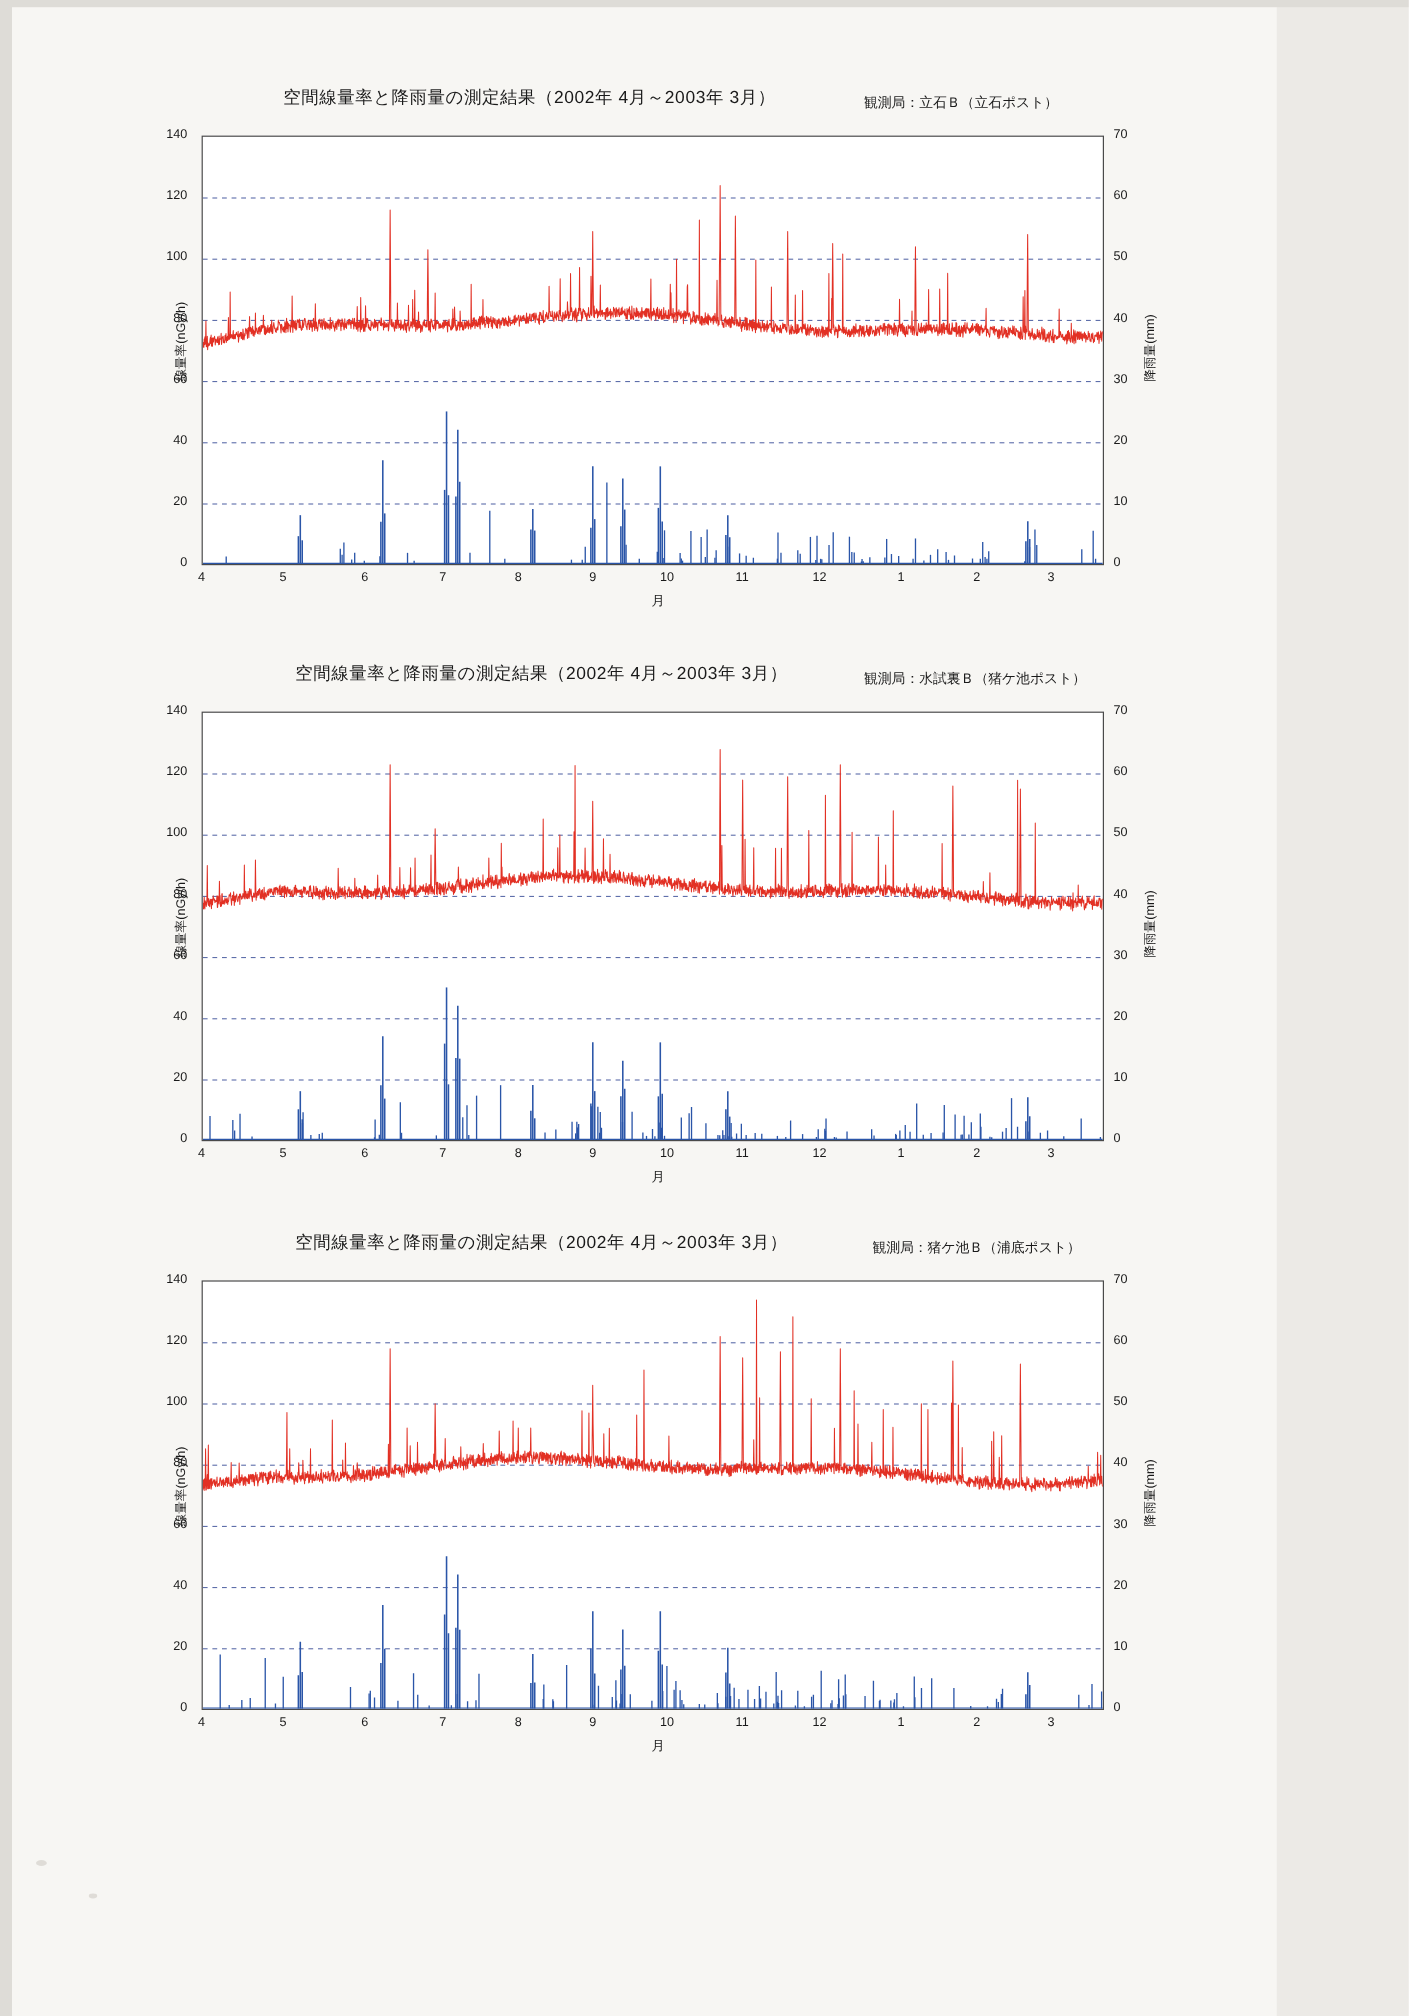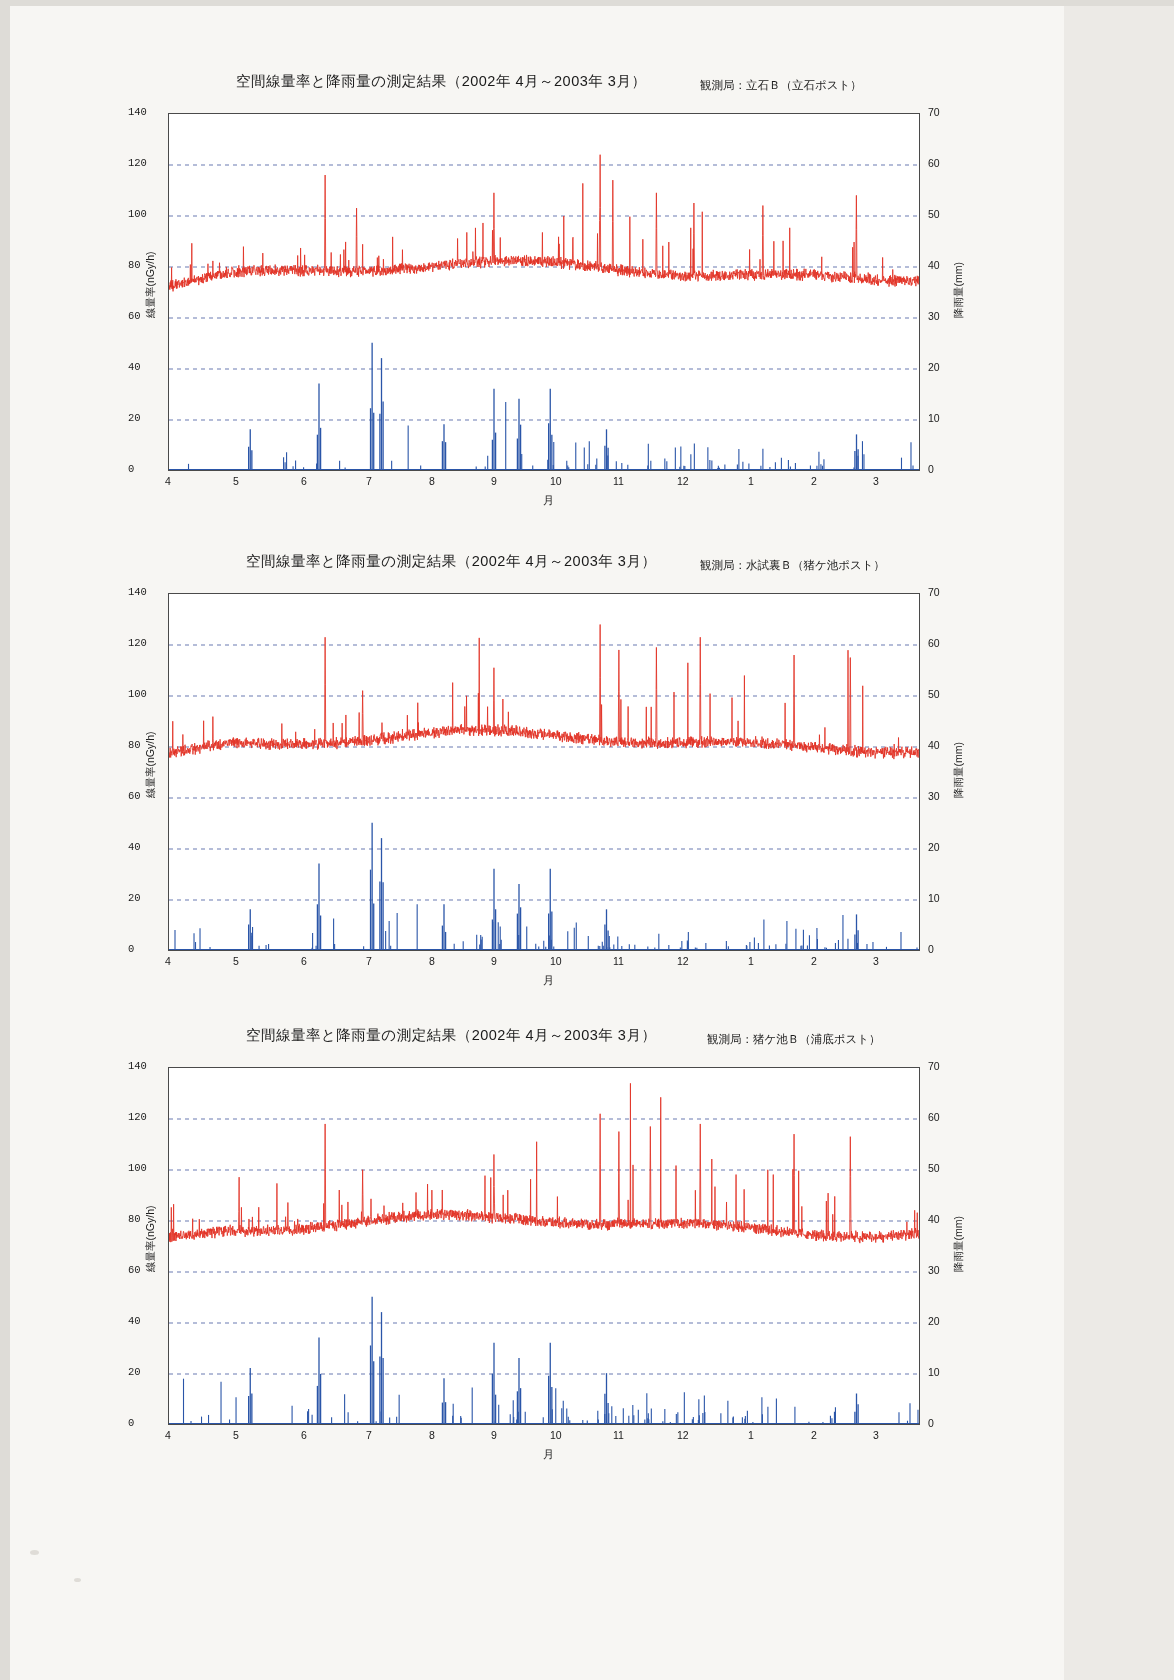--- a/index.html
+++ b/index.html
@@ -37,20 +37,21 @@
     font-size: 14.5px;
     color: #1a1a1a;
     letter-spacing: 0.5px;
     white-space: nowrap;
   }
   .chart-station {
     position: absolute;
     font-size: 11.5px;
     color: #1a1a1a;
     white-space: nowrap;
+    margin-left: 20px;
   }
   .plot-frame {
     position: absolute;
     border: 1px solid #4a4a4a;
     background: #ffffff;
     box-sizing: border-box;
   }
   .legend-box {
     position: absolute;
     font-size: 11px;
@@ -78,21 +79,21 @@
     position: absolute;
     font-size: 11px;
     color: #1a1a1a;
   }
   .tick-label {
     position: absolute;
     font-size: 10.5px;
     color: #1a1a1a;
     white-space: nowrap;
   }
-  .tick-left { text-align: left; font-family: Liberation Mono, monospace; }
+  .tick-left { text-align: right; }
   .tick-right { text-align: left; }
   svg { display: block; }
   .smudge {
     position: absolute;
     border-radius: 50%;
     background: #cfccc5;
     opacity: 0.6;
   }
 </style>
 </head>

